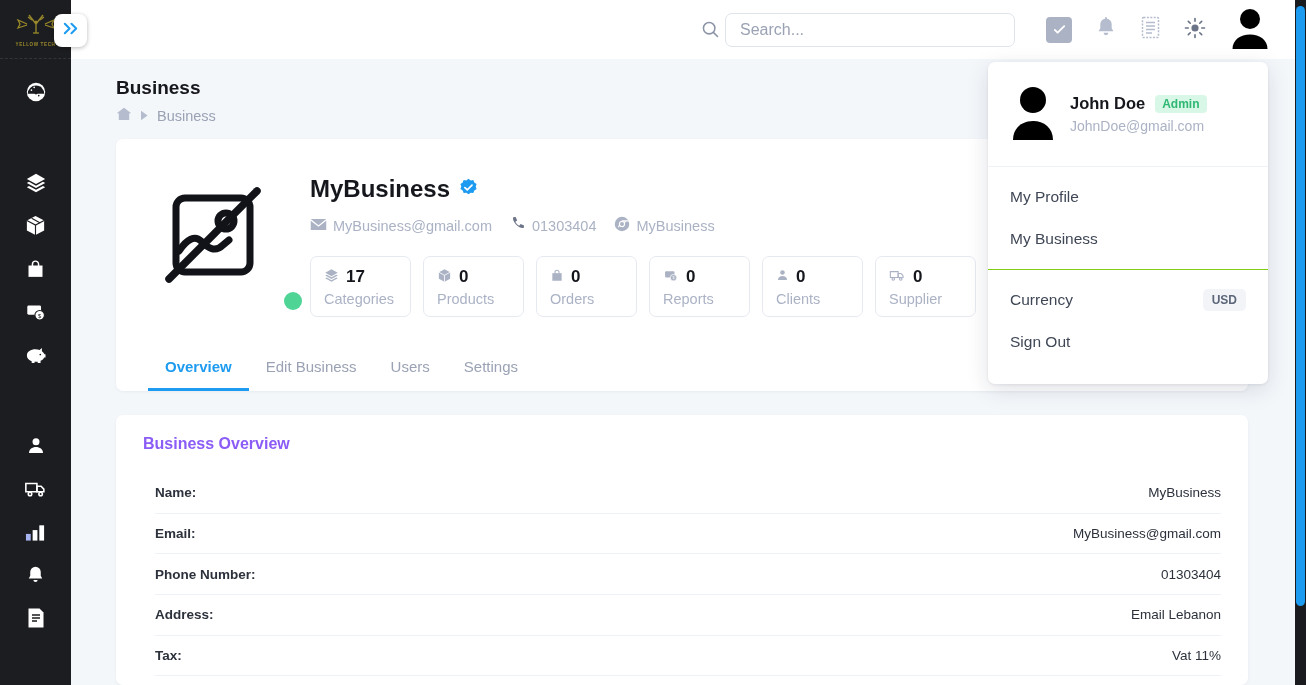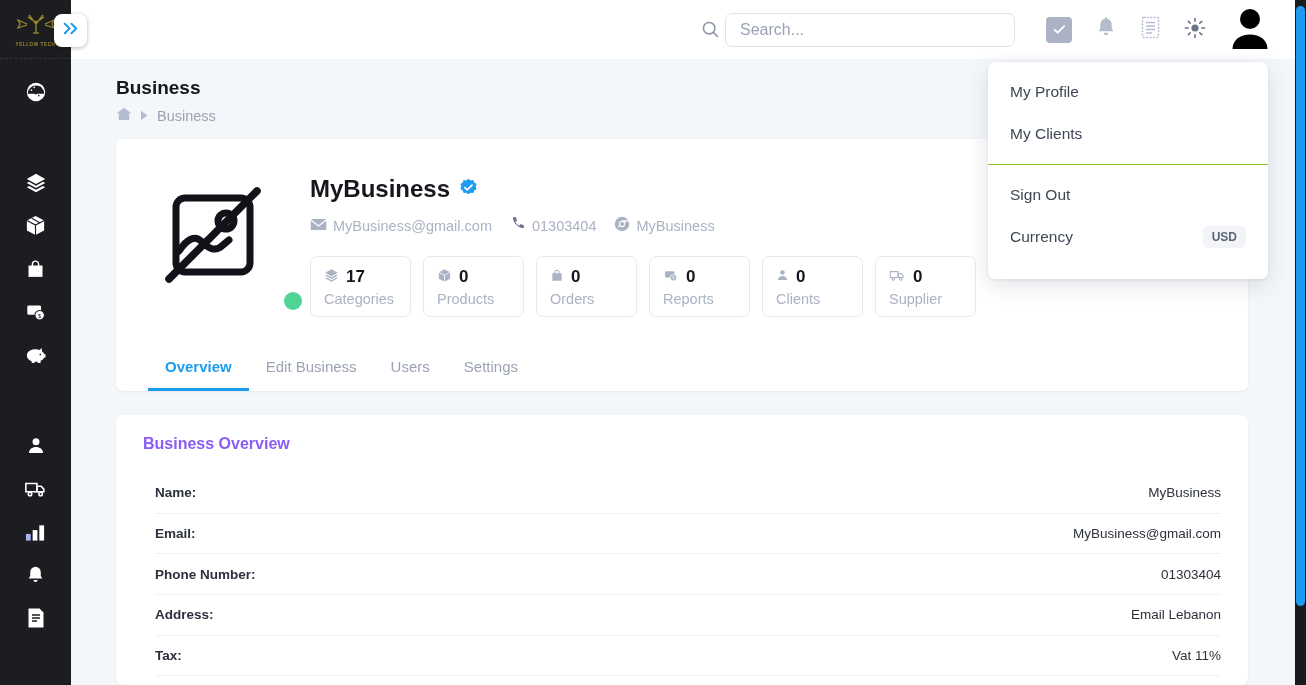--- a/index.html
+++ b/index.html
@@ -594,32 +594,47 @@
           <span class="ov-val">Vat 11%</span>
         </div>
 
       </div>
     </div>
 
   </div>
 
   <div id="profile-menu">
 
+    <div id="pm-head">
+      <span>
+        <svg width="46" height="56" viewBox="0 0 46 56" fill="#000000">
+          <circle cx="23" cy="16" r="13"></circle>
+          <path d="M3 56c0-12 9-19 20-19s20 7 20 19z"></path>
+        </svg>
+      </span>
+      <div>
+        <div id="pm-name-row">
+          <span id="pm-name">John Doe</span>
+          <span id="pm-badge">Admin</span>
+        </div>
+        <div id="pm-email">JohnDoe@gmail.com</div>
+      </div>
+    </div>
 
     <div class="pm-group">
       <div class="pm-item">My Profile</div>
-      <div class="pm-item">My Clients</div>
+      <div class="pm-item">My Business</div>
     </div>
 
     <div class="pm-group last">
-      <div class="pm-item">Sign Out</div>
       <div class="pm-item">
         <span>Currency</span>
         <span id="pm-currency-pill">USD</span>
       </div>
+      <div class="pm-item">Sign Out</div>
     </div>
 
   </div>
 
   <div id="scroll-track">
     <div id="scroll-thumb"></div>
   </div>
 
 </div>
 

